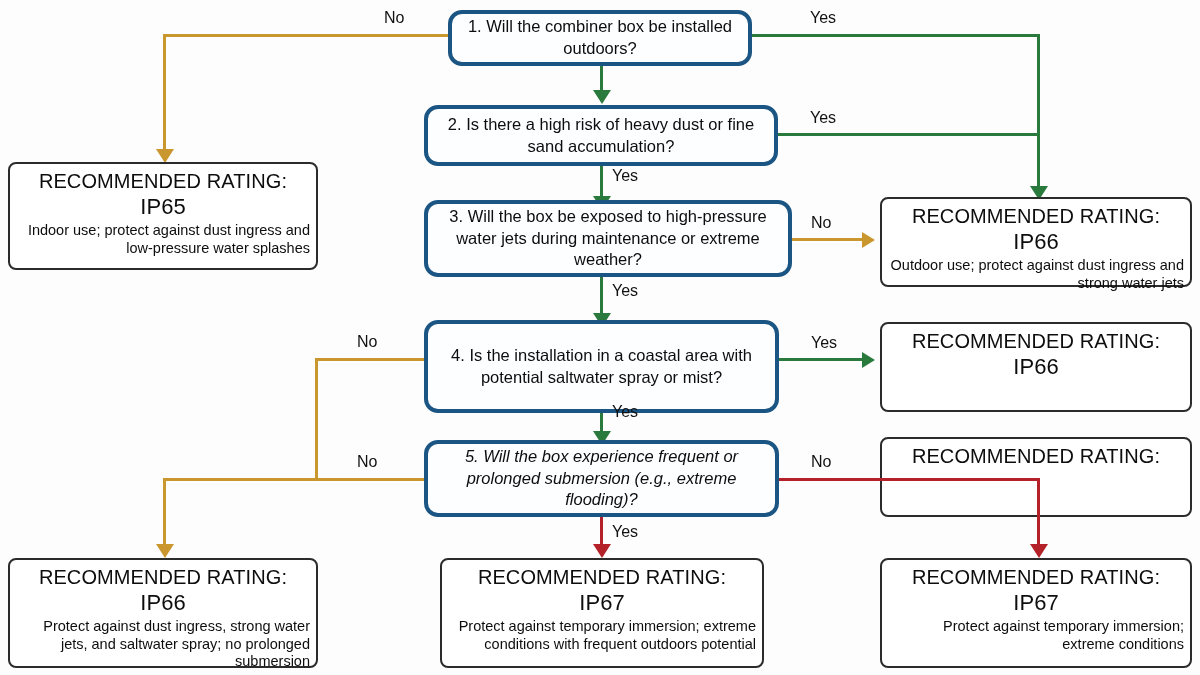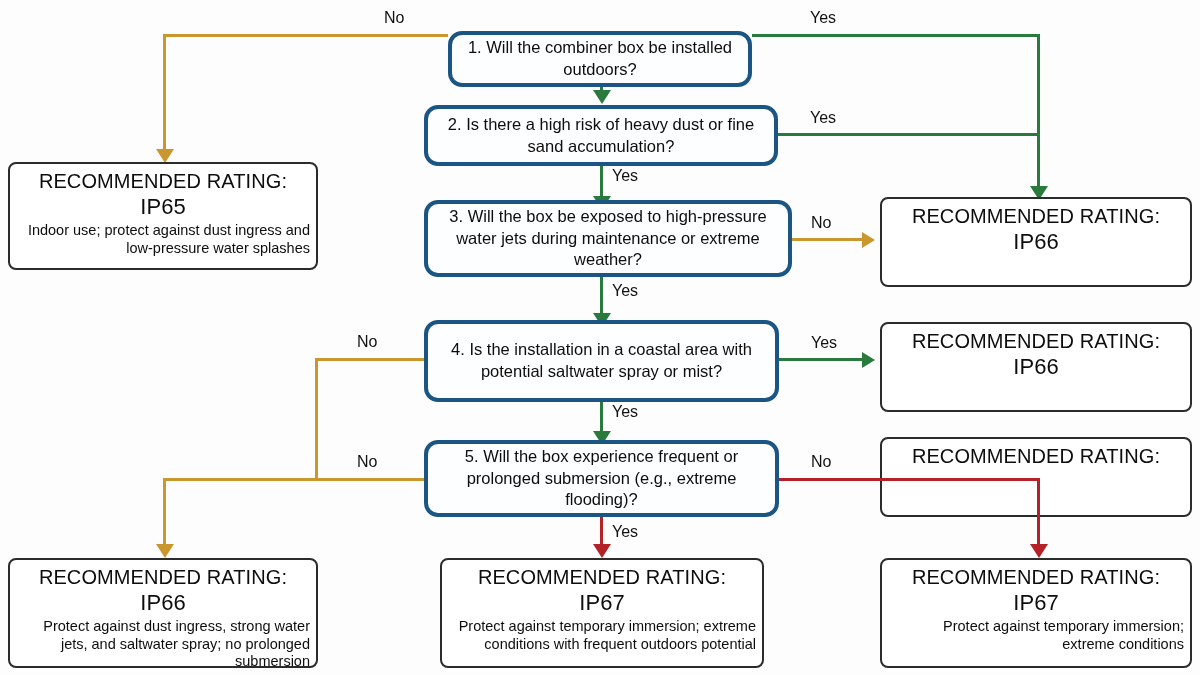--- a/index.html
+++ b/index.html
@@ -151,49 +151,50 @@
   <span class="elabel" style="left:612px; top:167px;">Yes</span>
   <span class="elabel" style="left:811px; top:214px;">No</span>
   <span class="elabel" style="left:612px; top:282px;">Yes</span>
   <span class="elabel" style="left:357px; top:333px;">No</span>
   <span class="elabel" style="left:811px; top:334px;">Yes</span>
   <span class="elabel" style="left:612px; top:403px;">Yes</span>
   <span class="elabel" style="left:357px; top:453px;">No</span>
   <span class="elabel" style="left:811px; top:453px;">No</span>
   <span class="elabel" style="left:612px; top:523px;">Yes</span>
 
-  <div class="qbox" style="left:448px; top:10px; width:304px; height:56px;margin-top:21px;">
+  <div class="qbox" style="left:448px; top:10px; width:304px; height:56px;">
     <span>1. Will the combiner box be installed outdoors?</span>
   </div>
 
   <div class="qbox" style="left:424px; top:105px; width:354px; height:61px;">
     <span>2. Is there a high risk of heavy dust or fine sand accumulation?</span>
   </div>
 
   <div class="qbox" style="left:424px; top:200px; width:368px; height:77px;">
     <span>3. Will the box be exposed to high-pressure water jets during maintenance or extreme weather?</span>
   </div>
 
-  <div class="qbox" style="left:424px; top:320px; width:355px; height:82px;">
+  <div class="qbox" style="left:424px; top:320px; width:355px; height:93px;">
     <span>4. Is the installation in a coastal area with potential saltwater spray or mist?</span>
   </div>
 
-  <div class="qbox" style="left:424px; top:440px; width:355px; height:77px;">
+  <div class="qbox" style="left:424px; top:440px; width:355px; height:77px;font-style:italic;">
     <span>5. Will the box experience frequent or prolonged submersion (e.g., extreme flooding)?</span>
   </div>
 
   <div class="rbox" style="left:8px; top:162px; width:310px; height:108px;">
     <span class="r-head">RECOMMENDED RATING:</span>
     <span class="r-rating">IP65</span>
     <span class="r-desc">Indoor use; protect against dust ingress and low-pressure water splashes</span>
   </div>
 
   <div class="rbox" style="left:880px; top:197px; width:312px; height:90px;">
     <span class="r-head">RECOMMENDED RATING:</span>
     <span class="r-rating">IP66</span>
+    <span class="r-desc">Outdoor use; protect against dust ingress and strong water jets</span>
   </div>
 
   <div class="rbox" style="left:880px; top:322px; width:312px; height:90px;">
     <span class="r-head">RECOMMENDED RATING:</span>
     <span class="r-rating">IP66</span>
   </div>
 
   <div class="rbox" style="left:880px; top:437px; width:312px; height:80px;">
     <span class="r-head">RECOMMENDED RATING:</span>
     <span class="r-rating"></span>

